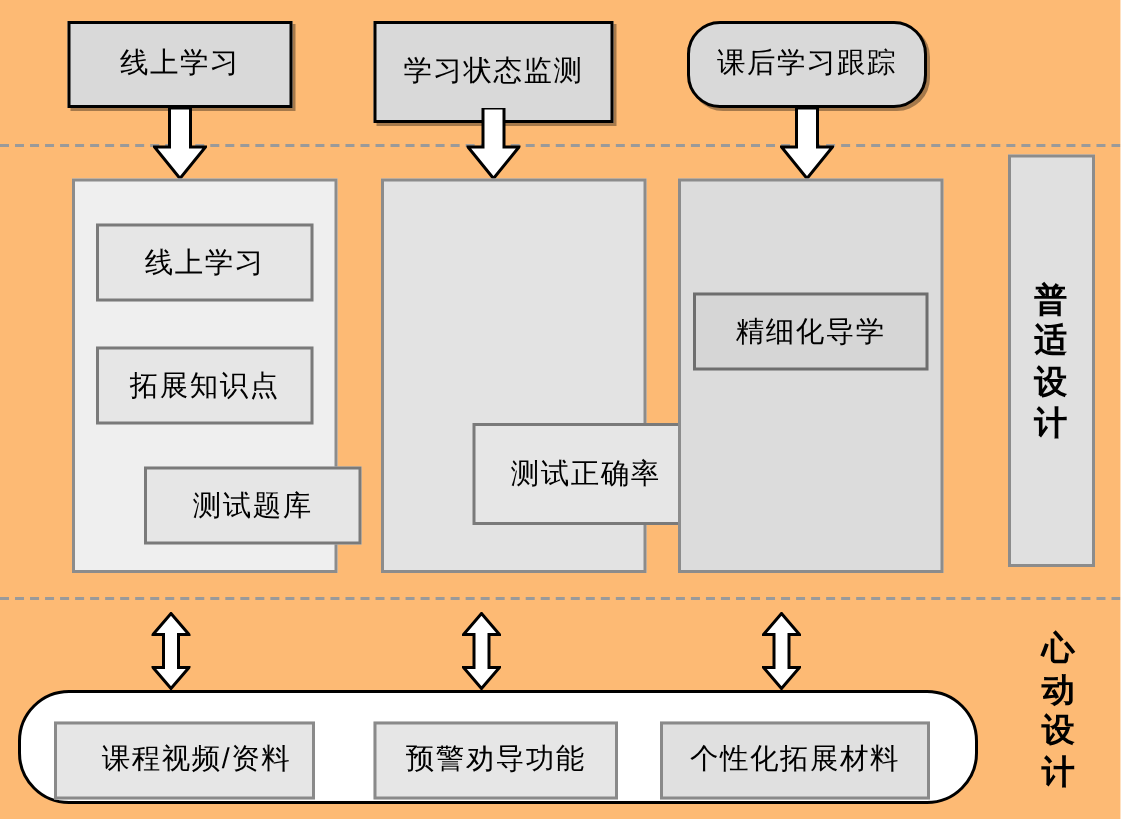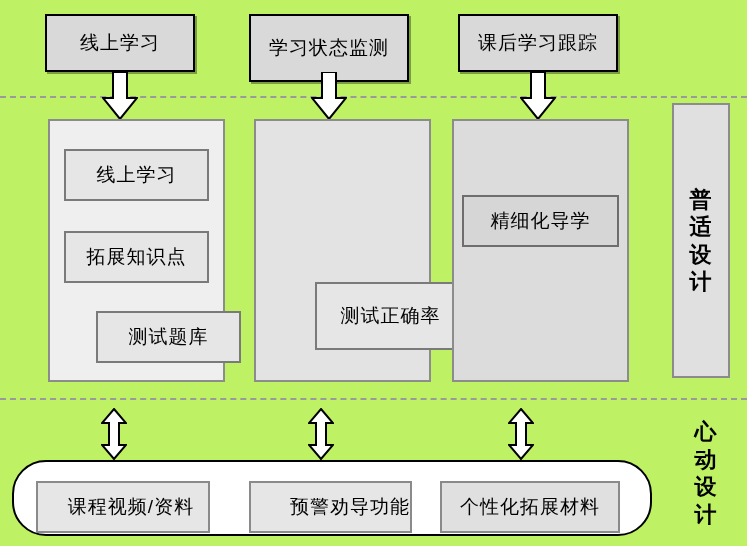--- a/index.html
+++ b/index.html
@@ -7,21 +7,21 @@
     padding: 0;
     background: #ffffff;
   }
   body {
     font-family: "Liberation Sans", "DejaVu Sans", sans-serif;
   }
   #canvas {
     position: relative;
     width: 747px;
     height: 546px;
-    background: #bef264;
+    background: #fdba74;
     overflow: hidden;
   }
 
   
   .box {
     position: absolute;
     box-sizing: border-box;
     border: 2px solid #000000;
     background: #d9d9d9;
     display: flex;
@@ -129,21 +129,21 @@
   <div class="dashed-line" style="top:398px;"></div>
 
   <div class="box top-box" style="left:45px; top:14px; width:150px; height:58px;">
     <span class="title-txt">线上学习</span>
   </div>
 
   <div class="box top-box" style="left:249px; top:14px; width:160px; height:68px;">
     <span class="title-txt">学习状态监测</span>
   </div>
 
-  <div class="box top-box" style="left:458px; top:14px; width:160px; height:58px;">
+  <div class="box top-box" style="left:458px; top:14px; width:160px; height:58px;border-radius:22px;">
     <span class="title-txt">课后学习跟踪</span>
   </div>
 
   <div class="arrow" style="left:102px; top:72px; width:36px; height:48px;">
     <svg width="36" height="48" viewBox="0 0 36 48">
       <polygon points="11,0 25,0 25,26 35,26 18,47 1,26 11,26" fill="#ffffff" stroke="#000000" stroke-width="2"></polygon>
     </svg>
   </div>
 
   <div class="arrow" style="left:311px; top:72px; width:36px; height:48px;">
@@ -215,21 +215,21 @@
       <polygon points="13,1 25,15 18,15 18,37 25,37 13,51 1,37 8,37 8,15 1,15" fill="#ffffff" stroke="#000000" stroke-width="2"></polygon>
     </svg>
   </div>
 
   <div class="rounded-panel" style="left:12px; top:460px; width:640px; height:76px;"></div>
 
   <div class="box" style="left:36px; top:481px; width:174px; height:52px; border:2px solid #8a8a8a; background:#e6e6e6;padding-left:16px;">
     <span>课程视频/资料</span>
   </div>
 
-  <div class="box" style="left:249px; top:481px; width:163px; height:52px; border:2px solid #8a8a8a; background:#e6e6e6;justify-content:flex-end;">
+  <div class="box" style="left:249px; top:481px; width:163px; height:52px; border:2px solid #8a8a8a; background:#e6e6e6;">
     <span>预警劝导功能</span>
   </div>
 
   <div class="box" style="left:440px; top:481px; width:180px; height:52px; border:2px solid #8a8a8a; background:#e0e0e0;">
     <span>个性化拓展材料</span>
   </div>
 
 </div>
 
 </body></html>

